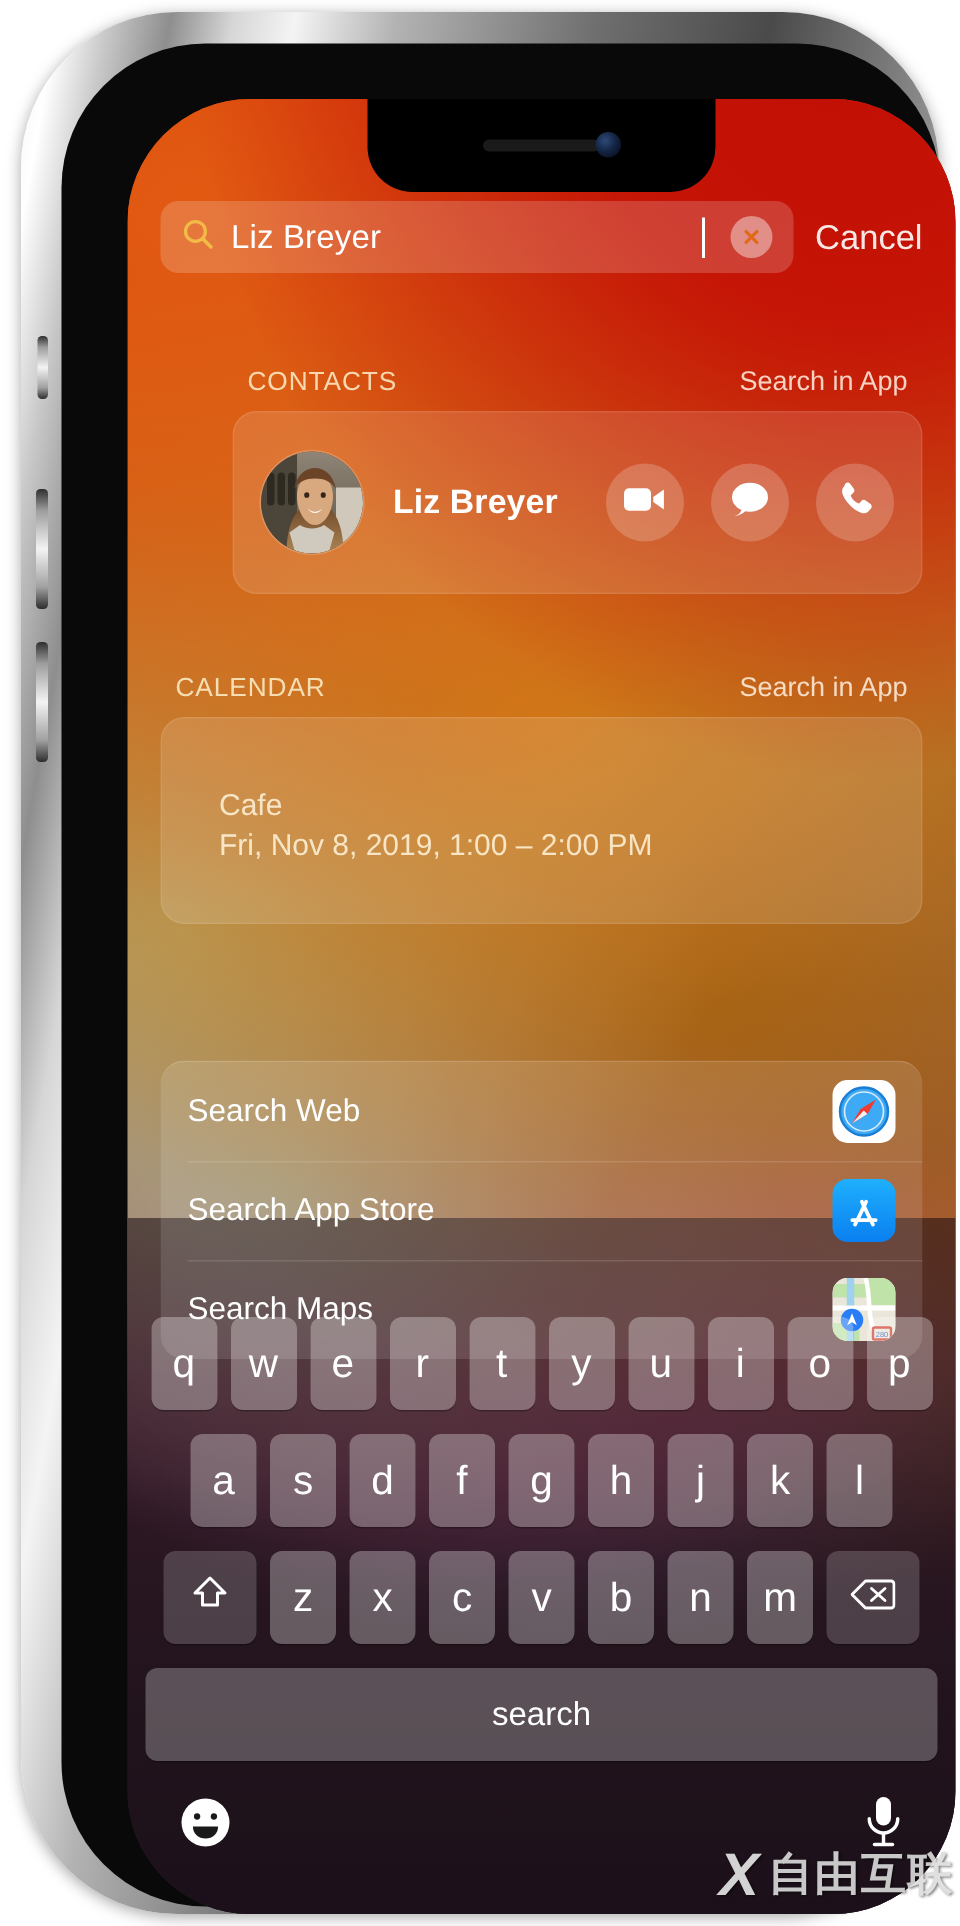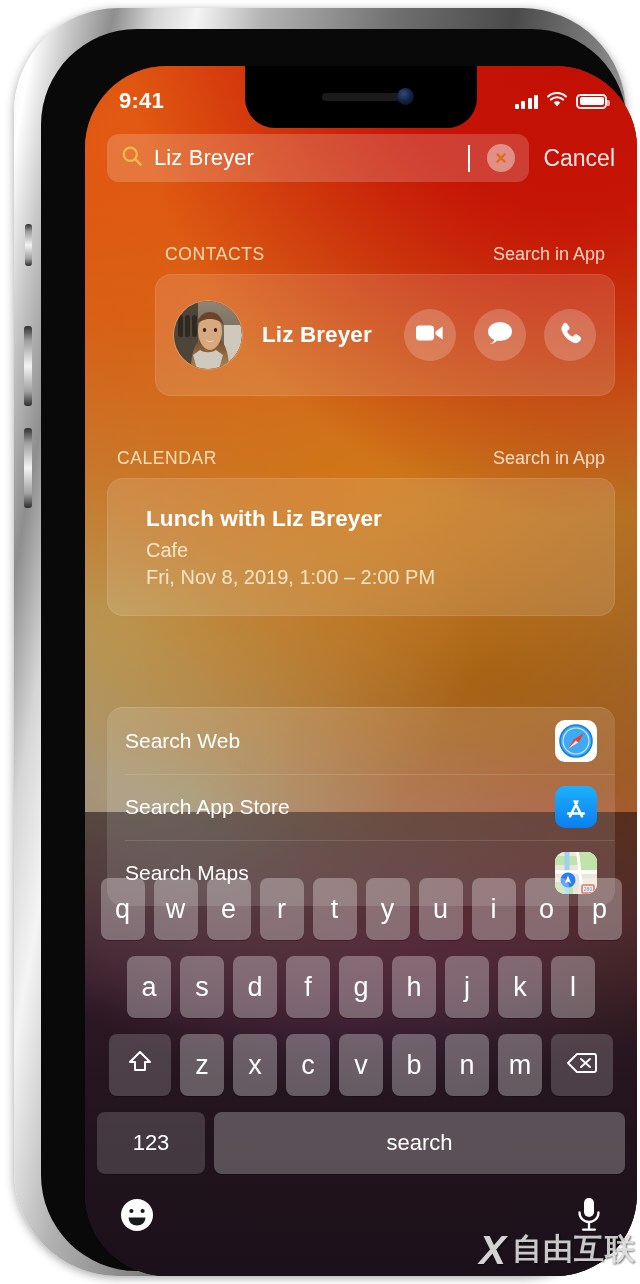--- a/index.html
+++ b/index.html
@@ -293,41 +293,20 @@
     <div id="screen">
 
       <div id="wallpaper"></div>
       <div id="kbd-dim"></div>
 
       <div id="notch">
         <div id="earpiece"></div>
         <div id="front-camera"></div>
       </div>
 
-      <div id="status-bar">
-        <div id="status-time">9:41</div>
-        <div id="status-icons">
-          <span class="signal-bars">
-            <i></i>
-              <i></i>
-              <i></i>
-              <i></i>
-          </span>
-          <span>
-            <svg width="20" height="15" viewBox="0 0 20 15">
-              <path d="M10 14.2 6.7 10.6a4.8 4.8 0 0 1 6.6 0z" fill="#fff"></path>
-              <path d="M3.9 7.6a9 9 0 0 1 12.2 0" stroke="#fff" stroke-width="2.1" fill="none" stroke-linecap="round"></path>
-              <path d="M1.1 4.5a13.2 13.2 0 0 1 17.8 0" stroke="#fff" stroke-width="2.1" fill="none" stroke-linecap="round"></path>
-            </svg>
-          </span>
-          <span id="battery-shell">
-            <span id="battery-fill"></span>
-          </span>
-        </div>
-      </div>
 
       <div id="search-row">
         <div id="search-field" aria-label="Search">
           <span id="search-icon">
             <svg width="22" height="22" viewBox="0 0 22 22">
               <circle cx="9.3" cy="9.3" r="6.6" stroke="#f2c24a" stroke-width="2.2" fill="none"></circle>
               <line x1="14.2" y1="14.2" x2="19.6" y2="19.6" stroke="#f2c24a" stroke-width="2.4" stroke-linecap="round"></line>
             </svg>
           </span>
           <span id="search-text">Liz Breyer</span>
@@ -412,21 +391,20 @@
       </div>
 
       <div class="section" id="calendar-section">
         <div class="section-head">
           <span class="section-title">CALENDAR</span>
           <span class="section-action">Search in App</span>
         </div>
         <div class="card">
           <div id="event-row">
             <div id="event-info">
-              <div id="event-title">Lunch with Liz Breyer</div>
               <div id="event-loc">Cafe</div>
               <div id="event-time">Fri, Nov 8, 2019, 1:00 – 2:00 PM</div>
             </div>
           </div>
         </div>
       </div>
 
       <div id="options-card">
 
         <div class="option-row">
@@ -519,21 +497,20 @@
               <svg width="30" height="22" viewBox="0 0 30 22">
                 <path d="M10 2h17a2 2 0 0 1 2 2v14a2 2 0 0 1-2 2H10L1 11z" fill="none" stroke="#fff" stroke-width="1.9" stroke-linejoin="round"></path>
                 <line x1="14" y1="7" x2="23" y2="15" stroke="#fff" stroke-width="1.9" stroke-linecap="round"></line>
                 <line x1="23" y1="7" x2="14" y2="15" stroke="#fff" stroke-width="1.9" stroke-linecap="round"></line>
               </svg>
             </span>
           </div>
         </div>
 
         <div class="kb-row" id="kb-row4">
-          <div class="key" id="key-123">123</div>
           <div class="key" id="key-space">search</div>
         </div>
 
         <div id="kb-bottom">
           <span>
             <svg width="36" height="36" viewBox="0 0 36 36">
               <circle cx="18" cy="18" r="16" fill="#fff"></circle>
               <circle cx="12.4" cy="14" r="2.1" fill="#1a1a1a"></circle>
               <circle cx="23.6" cy="14" r="2.1" fill="#1a1a1a"></circle>
               <path d="M9.6 20.6h16.8c0 5-3.8 8-8.4 8s-8.4-3-8.4-8z" fill="#1a1a1a"></path>

